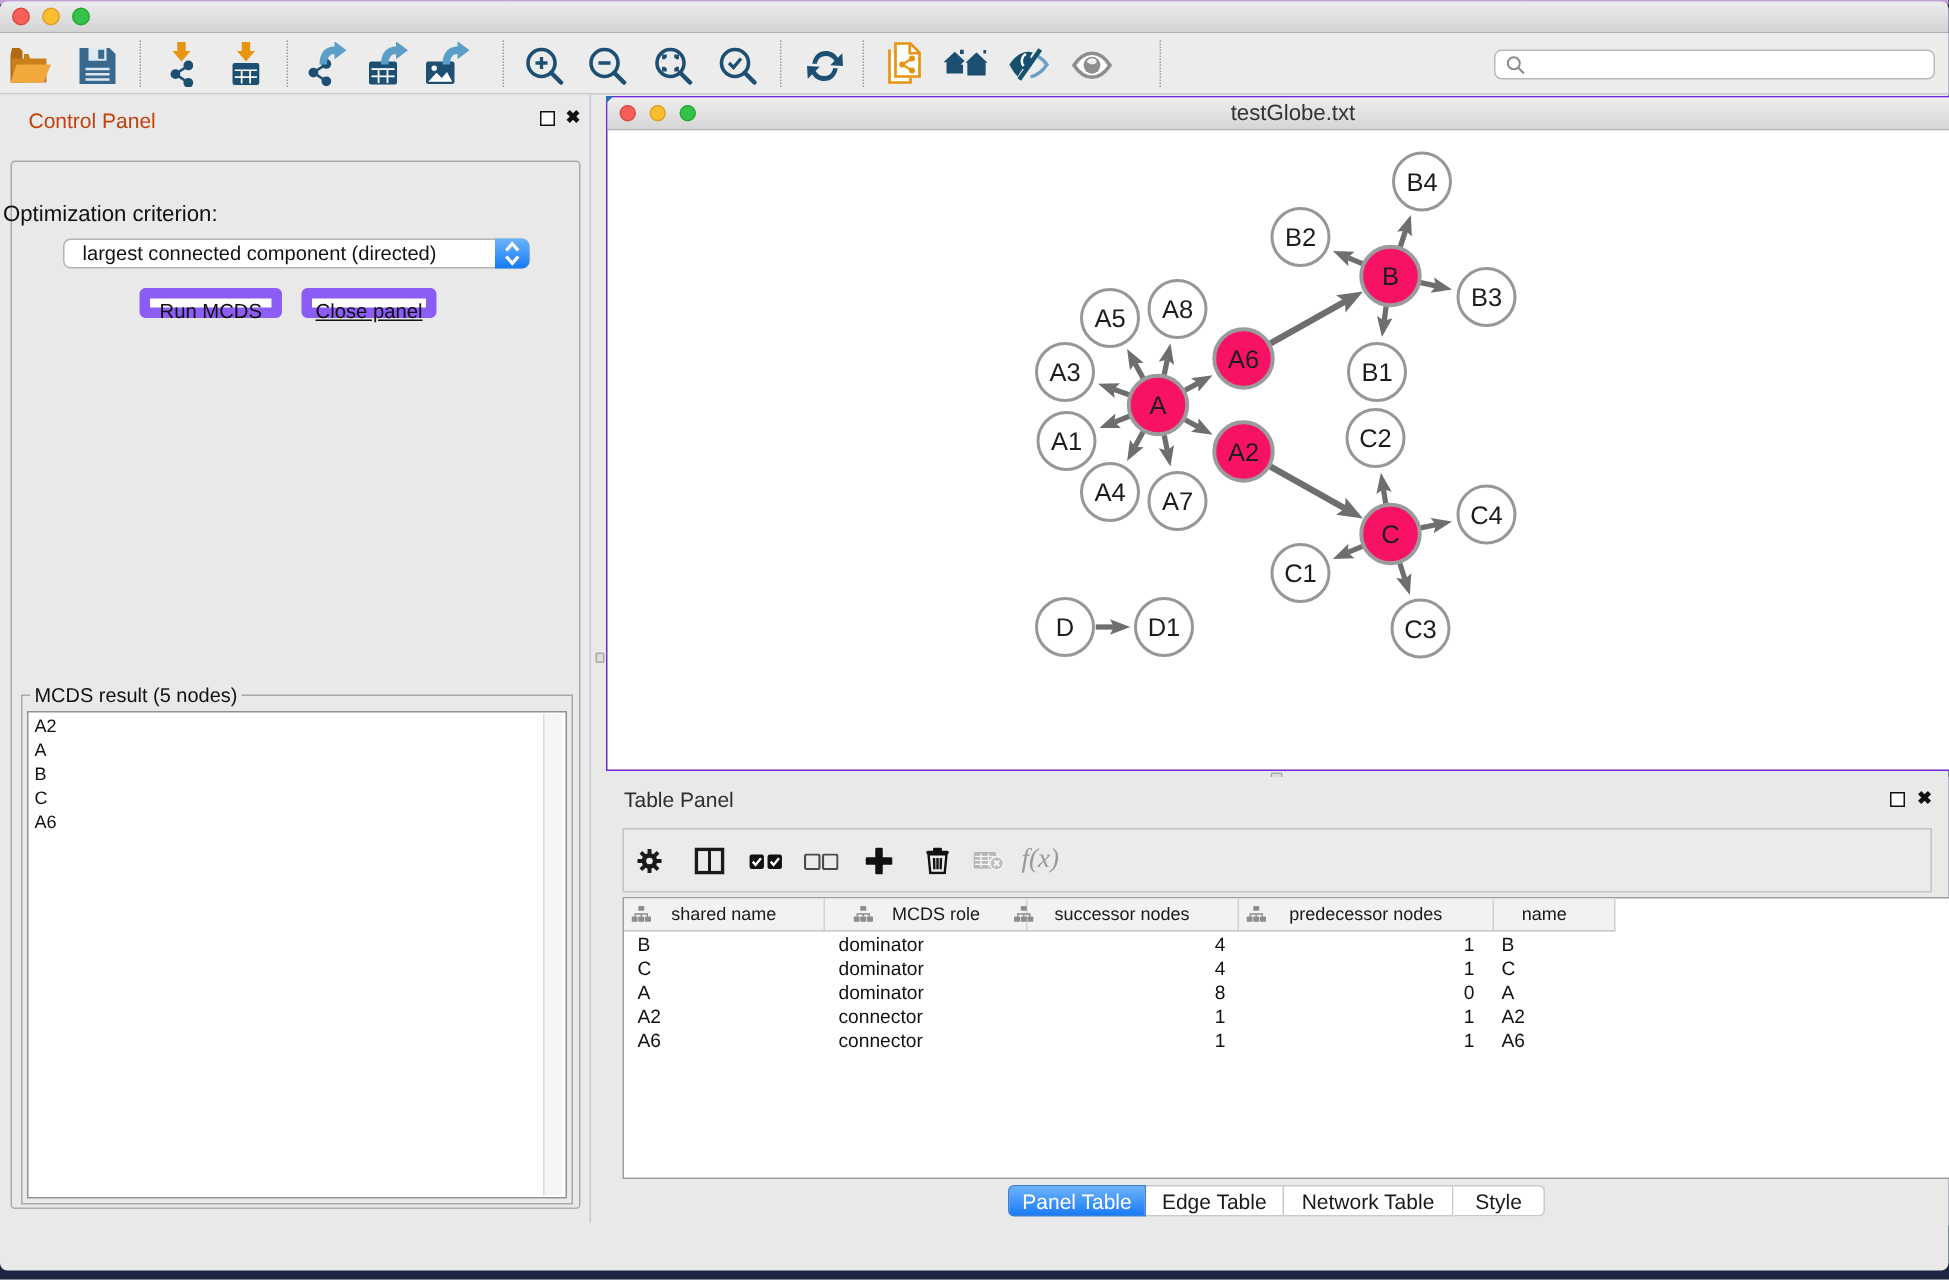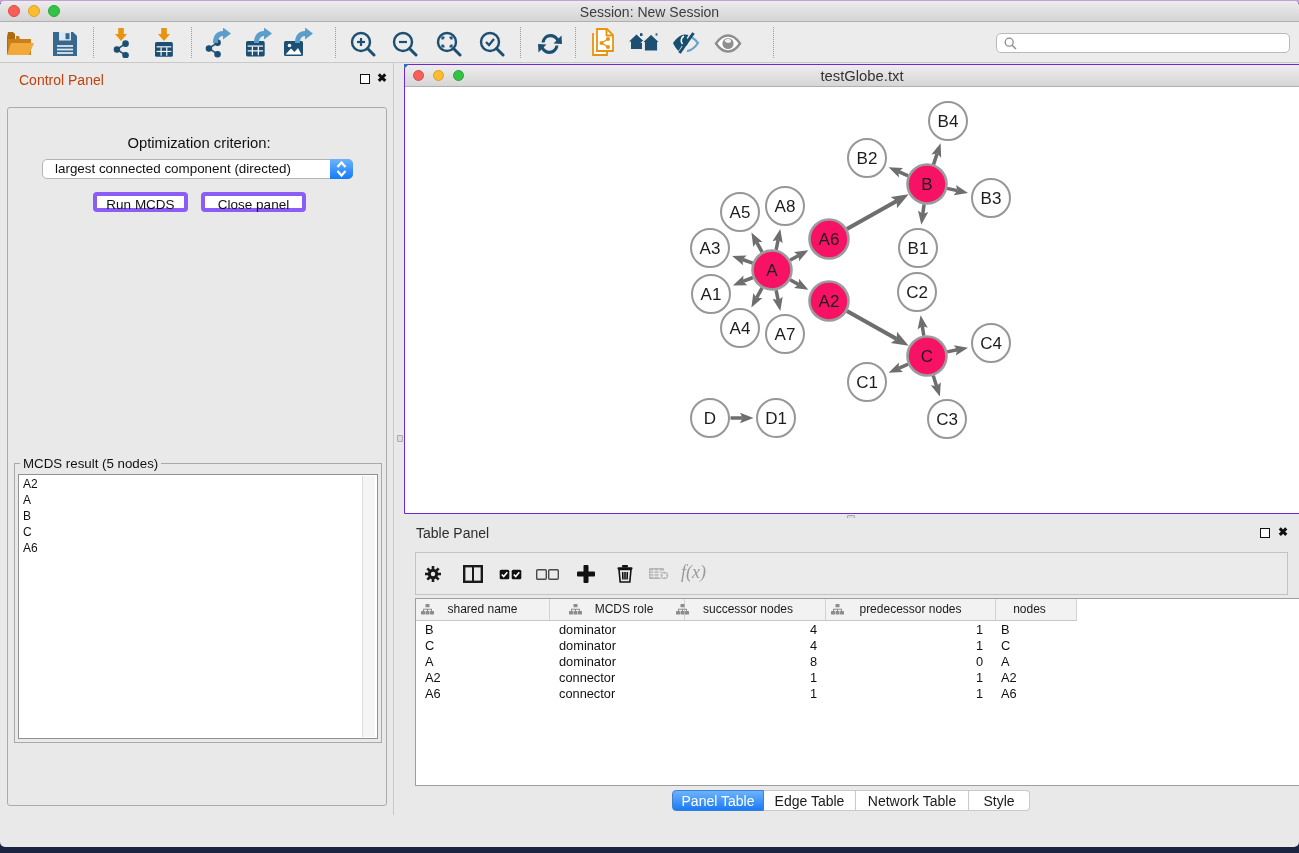--- a/index.html
+++ b/index.html
@@ -31,28 +31,28 @@
 .floatico { position:absolute; width:10px; height:10px; border:1.5px solid #111; background:#fff; }
 .closeico { position:absolute; font-size:12px; font-weight:bold; color:#111; line-height:11px; }
 .tabs { position:absolute; display:flex; height:21px; }
 .tab { height:21px; line-height:20px; background:#fff; border:1px solid #c4c4c4; border-left:none;
   font-size:14.5px; color:#1a1a1a; text-align:center; padding:0 0; }
 .tab.first { border-left:1px solid #c4c4c4; border-radius:4px 0 0 4px; }
 .tab.last { border-radius:0 4px 4px 0; }
 .tab.sel { background:linear-gradient(#6db3fb,#1a7bf7); color:#fff; border-color:#3a81d6; }
 .cpane { position:absolute; left:7px; top:44px; width:380px; height:699px;
   border:1px solid #ababab; border-radius:3px; background:#e9e9e9; }
-.optlabel { position:absolute; left:2px; width:394px; top:72px; text-align:center; font-size:14.8px; color:#111; }
+.optlabel { position:absolute; left:2px; width:394px; top:72px; font-size:14.8px; color:#111; }
 .combo { position:absolute; left:42px; top:96px; width:311px; height:20px; background:#fff;
   border:1px solid #b4b4b4; border-radius:5px; font-size:13.4px; color:#111; line-height:18px; padding-left:12px; }
 .combo .stepper { position:absolute; right:-1px; top:-1px; width:23px; height:20px;
   background:linear-gradient(#6db3fb,#147bf8); border-radius:0 5px 5px 0; }
-.btn { position:absolute; height:20px; background:#fff; border:4px solid #8b5cf6; border-radius:4px;
+.btn { position:absolute; height:20px; background:#fff; border:7px solid #8b5cf6; border-radius:4px;
   font-size:13.5px; color:#111; text-align:center; line-height:18px; }
-.groupbox { position:absolute; left:14px; top:400px; width:368px; height:280px; border:1px solid #a9a9a9; }
+.groupbox { position:absolute; left:14px; top:400px; width:368px; height:340px; border:1px solid #a9a9a9; }
 .grouptitle { position:absolute; left:5px; top:-8px; background:#e9e9e9; padding:0 3px; font-size:13.3px; color:#111; }
 .mlist { position:absolute; left:3px; top:10px; right:3px; bottom:3px; background:#fff; border:1px solid #919191;
   font-size:12px; color:#111; padding:1px 0 0 4px; line-height:16px; }
 .mscroll { position:absolute; right:2px; top:1px; width:13px; bottom:1px; background:#f5f5f5; border-left:1px solid #dcdcdc; }
 
 .netwin { position:absolute; left:404px; top:63px; width:916px; height:450px;
   background:#fff; border:1px solid #6d28d9; border-radius:4px 4px 0 0; }
 .nettitle { position:absolute; left:0; top:0; right:0; height:22px;
   background:linear-gradient(#ededed,#d6d6d6); border-bottom:1px solid #b0b0b0; border-radius:4px 4px 0 0; }
 .nettitle .title { position:absolute; left:0; right:0; top:3px; text-align:center; font-size:14.8px; color:#333; }
@@ -86,21 +86,20 @@
 .memdot { position:absolute; left:6px; top:5px; width:12px; height:12px; border-radius:50%; background:#1d9d36; }
 </style>
 </head>
 <body>
 <div class="deskline"></div>
 <div class="app">
   <div class="titlebar">
     <div class="tl r"></div>
       <div class="tl y"></div>
       <div class="tl g"></div>
-    <div class="title">Session: New Session</div>
   </div>
   <div class="toolbar" id="toolbar">
       <div class="tsep" style="left:93px;"></div>
       <div class="tsep" style="left:191px;"></div>
       <div class="tsep" style="left:335px;"></div>
       <div class="tsep" style="left:520px;"></div>
       <div class="tsep" style="left:575px;"></div>
       <div class="tsep" style="left:773px;"></div>
       <svg class="ticon" style="left:5px;top:9px;" width="30" height="26" viewBox="0 0 30 26">
         <path d="M2 6 L2 24 L10 24 L10 3 L8 1 L3 1 Z" fill="#b06a12"></path>
@@ -245,21 +244,21 @@
     <div class="closeico" style="left:377px; top:10px;">✖</div>
     <div class="cpane"></div>
     <div class="optlabel">Optimization criterion:</div>
     <div class="combo">largest connected component (directed)
       <div class="stepper"><svg width="23" height="20" viewBox="0 0 23 20">
             <path d="M7.5 8 L11.5 3.5 L15.5 8" fill="none" stroke="#fff" stroke-width="2.2"></path>
             <path d="M7.5 12 L11.5 16.5 L15.5 12" fill="none" stroke="#fff" stroke-width="2.2"></path>
           </svg></div>
     </div>
     <div class="btn" style="left:93px; top:129px; width:95px;">Run MCDS</div>
-    <div class="btn" style="left:201px; top:129px; width:105px;">Close panel</div>
+    <div class="btn" style="left:201px; top:129px; width:90px;text-decoration:underline;">Close panel</div>
     <div class="groupbox">
       <div class="grouptitle">MCDS result (5 nodes)</div>
       <div class="mlist">A2<br>A<br>B<br>C<br>A6
         <div class="mscroll"></div>
       </div>
     </div>
   </div>
   <div style="position:absolute;left:397px;top:434px;width:6px;height:7px;background:#dcdcdc;border:1px solid #aaa;border-radius:1px;"></div>
   <div style="position:absolute;left:847px;top:514px;width:8px;height:5px;background:#dcdcdc;border:1px solid #aaa;border-radius:1px;"></div>
   <div class="netwin">
@@ -465,21 +464,21 @@
             </svg>successor nodes</div>
           <div class="thcell" style="left:410px;width:170px;"><svg width="13" height="11" viewBox="0 0 13 11" style="position:absolute;left:5px;top:5px;">
               <g fill="#8d8d8d">
                 <rect x="4.5" y="0" width="4" height="3.2" rx="0.5"></rect>
                 <rect x="0" y="7" width="4" height="3.5" rx="0.5"></rect>
                 <rect x="4.5" y="7" width="4" height="3.5" rx="0.5"></rect>
                 <rect x="9" y="7" width="4" height="3.5" rx="0.5"></rect>
                 <path d="M2 7 L2 4.8 L11 4.8 L11 7 L10 7 L10 5.8 L7 5.8 L7 7 L6 7 L6 5.8 L3 5.8 L3 7 Z"></path>
               </g>
             </svg>predecessor nodes</div>
-          <div class="thcell" style="left:580px;width:81px;text-indent:-13px;">nodes</div>
+          <div class="thcell" style="left:580px;width:81px;text-indent:-13px;">name</div>
         </div>
         <div class="trow" style="left:9px;top:23px;">B</div>
         <div class="trow" style="left:143px;top:23px;">dominator</div>
         <div class="trow" style="left:255px;top:23px;width:146px;text-align:right;">4</div>
         <div class="trow" style="left:410px;top:23px;width:157px;text-align:right;">1</div>
         <div class="trow" style="left:585px;top:23px;">B</div>
         <div class="trow" style="left:9px;top:39px;">C</div>
         <div class="trow" style="left:143px;top:39px;">dominator</div>
         <div class="trow" style="left:255px;top:39px;width:146px;text-align:right;">4</div>
         <div class="trow" style="left:410px;top:39px;width:157px;text-align:right;">1</div>

